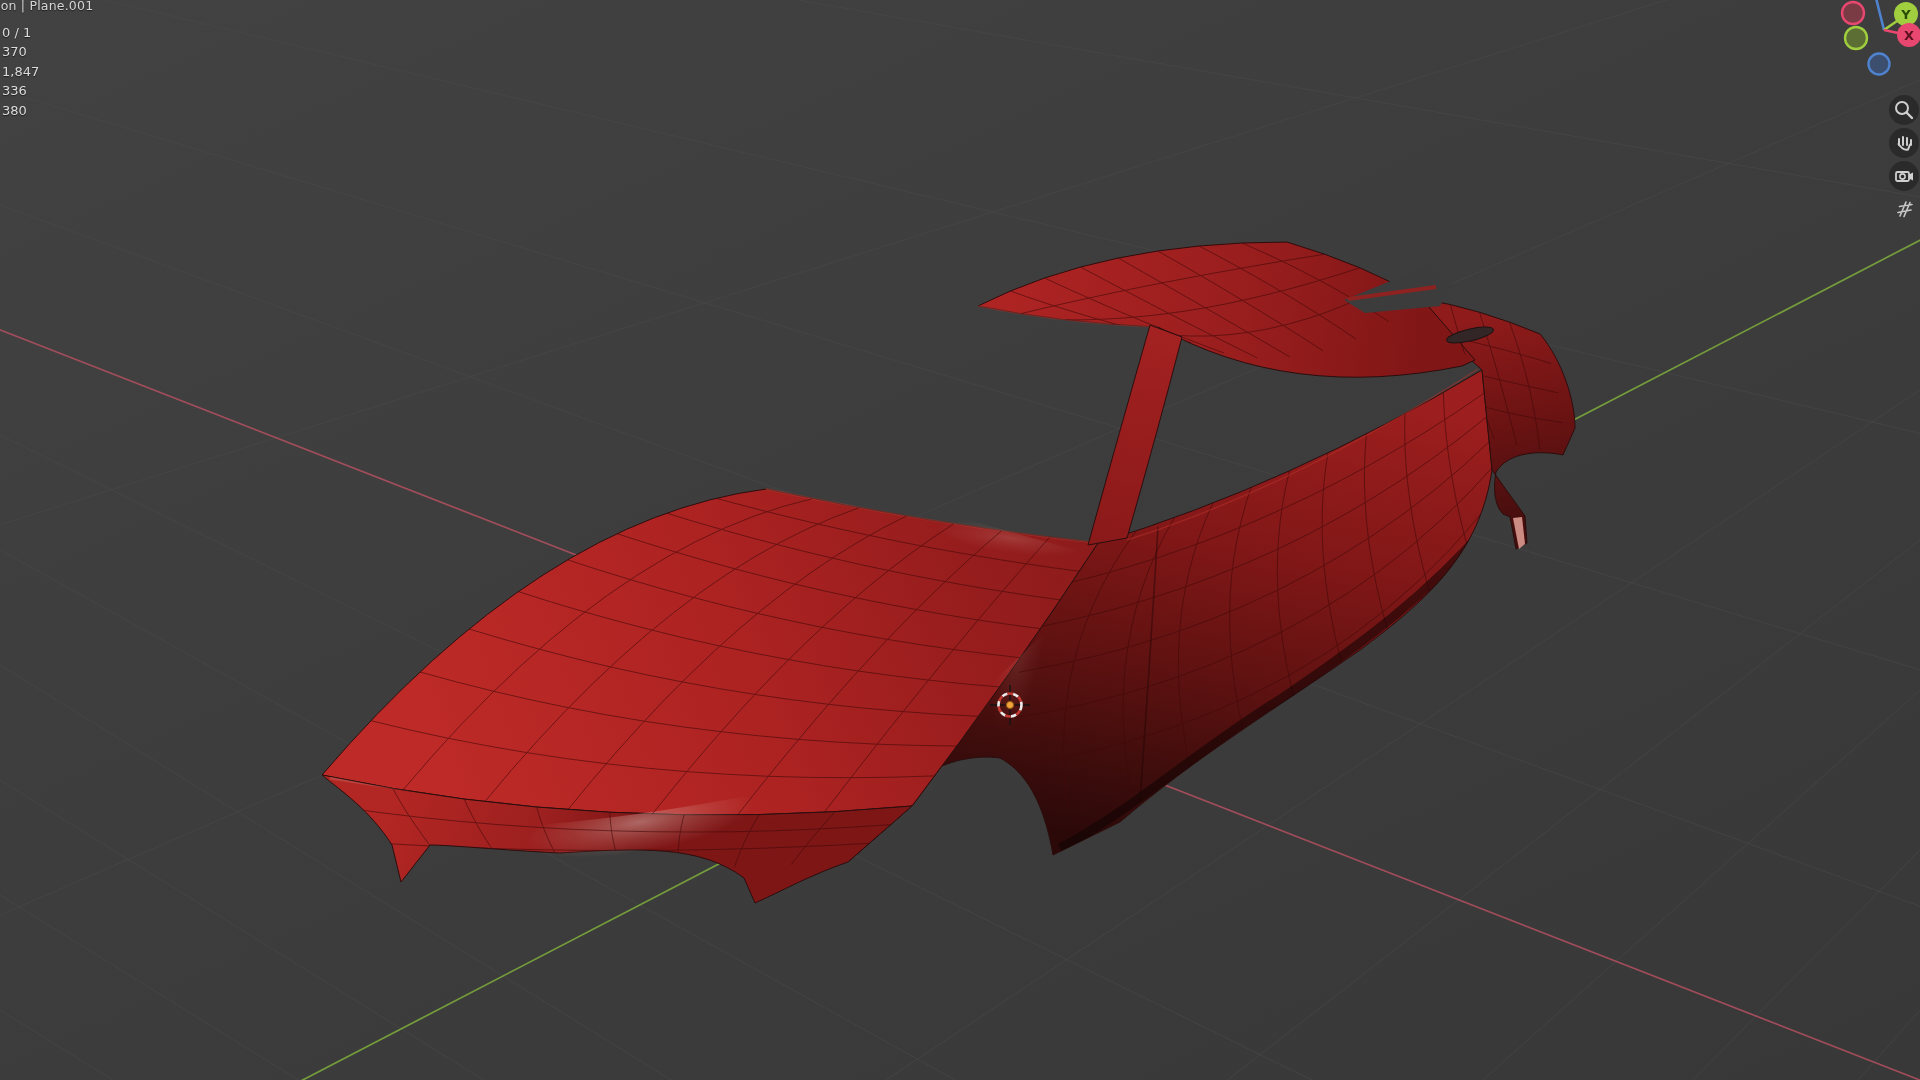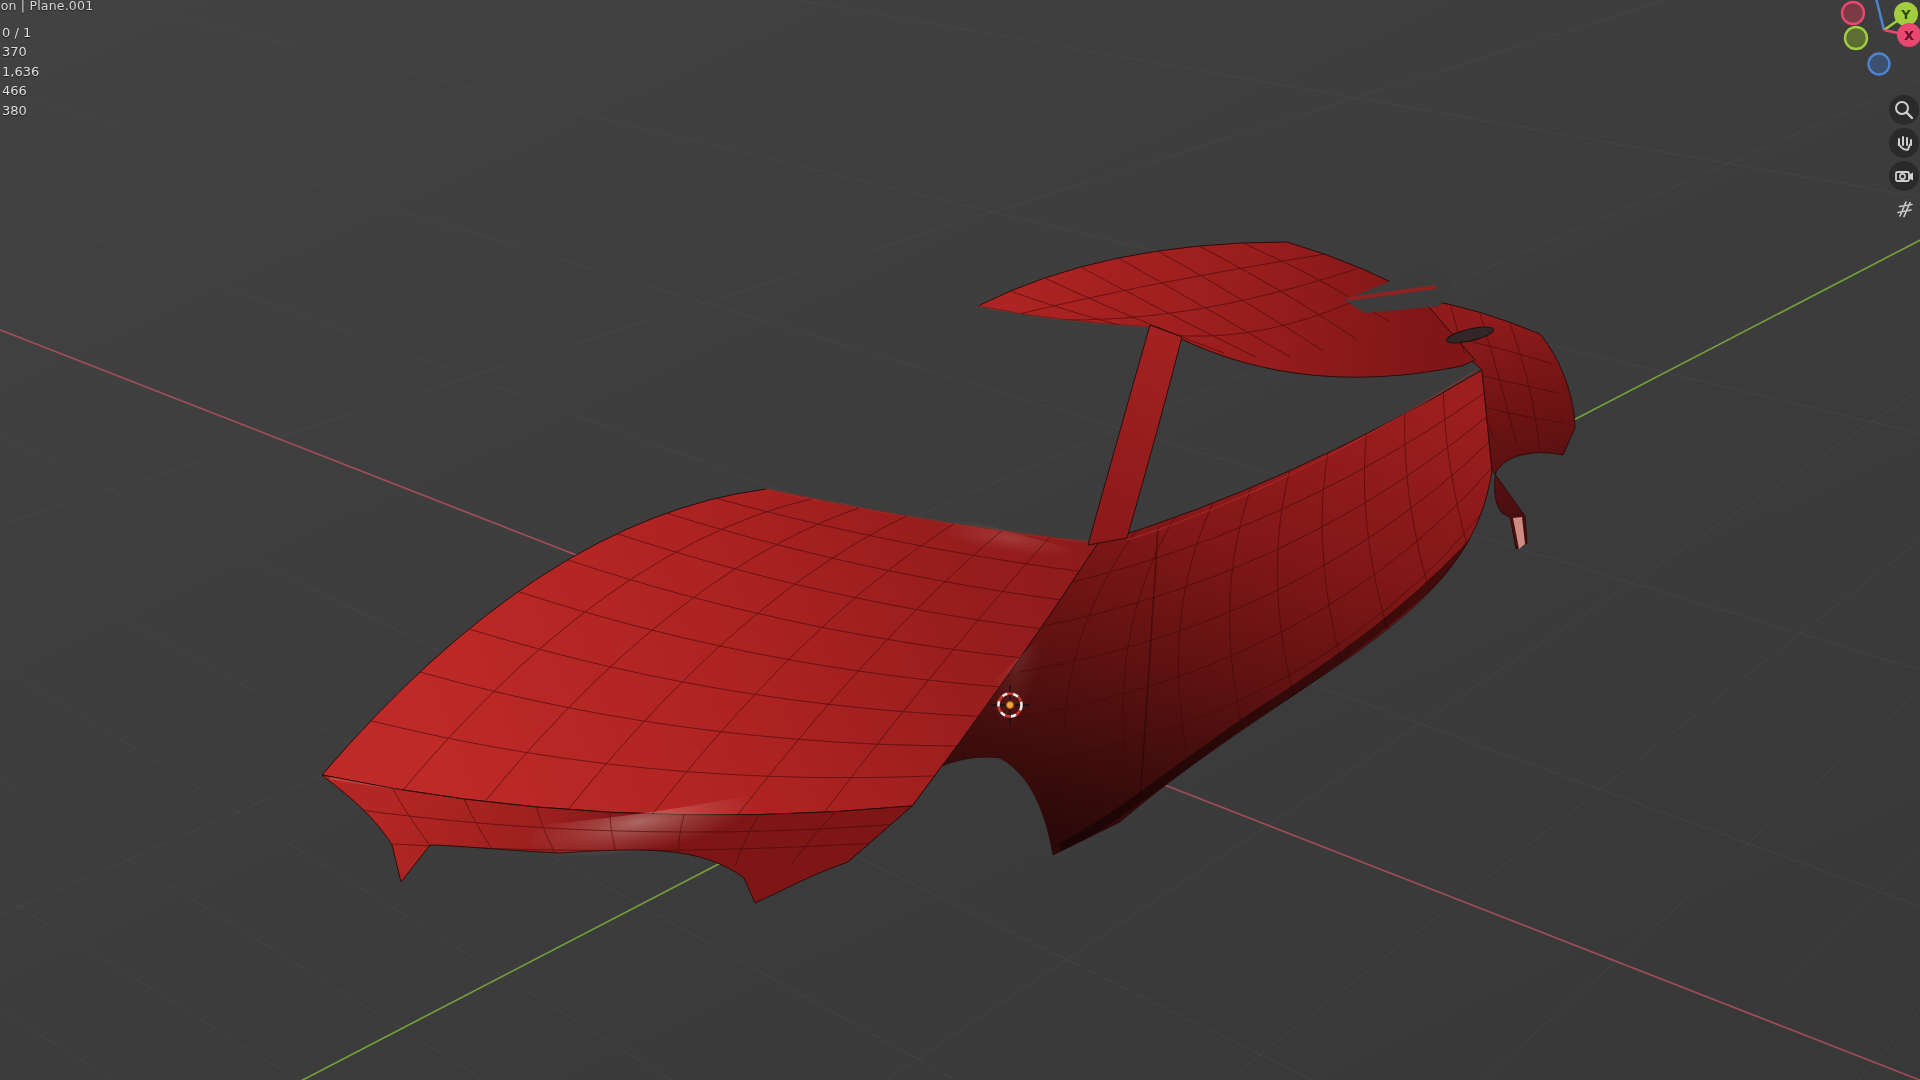--- a/index.html
+++ b/index.html
@@ -202,22 +202,22 @@
         <circle cx="1010" cy="705" r="11.5" fill="none" stroke="#ececec" stroke-width="2.6" stroke-dasharray="5.7 5.7"></circle>
         <circle cx="1010" cy="705" r="11.5" fill="none" stroke="#c23a32" stroke-width="2.6" stroke-dasharray="5.7 5.7" stroke-dashoffset="5.7"></circle>
         <circle cx="1010" cy="705" r="3.6" fill="#f2a33c" stroke="#8a5a10" stroke-width="1"></circle>
       </g>
   </svg>
 
   <div id="context-label" class="hud">ion | Plane.001</div>
   <div id="stats-block" class="hud">
     <div class="statline">0 / 1</div>
     <div class="statline">370</div>
-    <div class="statline">1,636</div>
-    <div class="statline">466</div>
+    <div class="statline">1,847</div>
+    <div class="statline">336</div>
     <div class="statline">380</div>
   </div>
 
   <svg id="gizmo" width="110" height="90" viewBox="0 0 110 90" style="left:auto;right:0;top:0;">
 
     <line id="gz-zline" x1="74" y1="30" x2="65" y2="-6" stroke-width="2.6" stroke="#4f83cf"></line>
     <line id="gz-yline" x1="74" y1="30" x2="87" y2="21" stroke-width="2.6" stroke="#a0ce3e"></line>
     <line id="gz-xline" x1="74" y1="30" x2="88" y2="33" stroke-width="2.6" stroke="#e8476f"></line>
     <circle id="gz-xneg" cx="43" cy="13" r="11" stroke-width="2.4" fill="#7a3b44" stroke="#e8476f"></circle>
     <circle id="gz-yneg" cx="46" cy="38" r="11" stroke-width="2.4" fill="#5d6e35" stroke="#a0ce3e"></circle>

